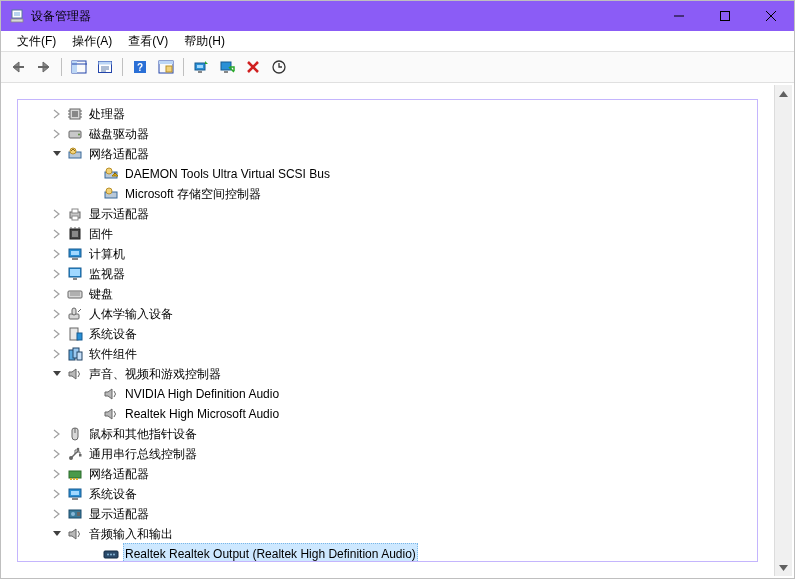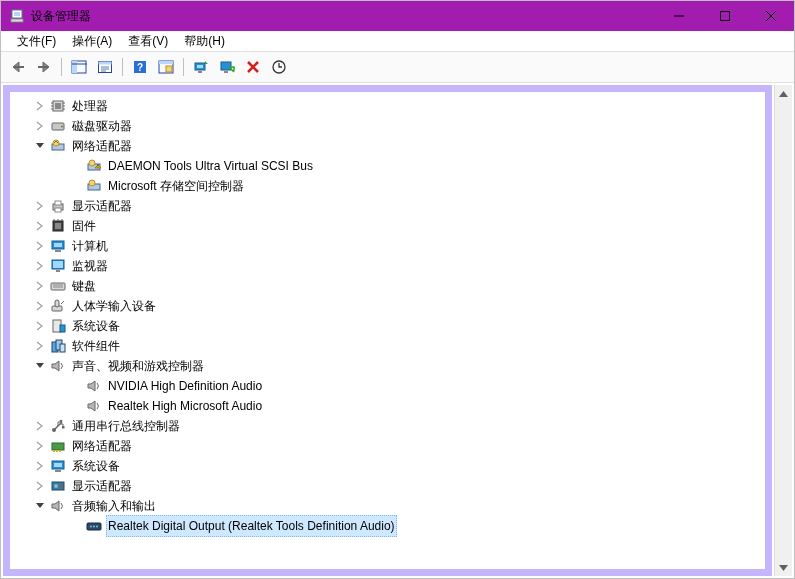--- a/index.html
+++ b/index.html
@@ -1,33 +1,33 @@
 <!DOCTYPE html>
 <html><head>
 <meta charset="utf-8">
 <style>
   html,body{margin:0;padding:0;font-family:"Microsoft YaHei","Segoe UI",sans-serif;font-size:12px;color:#000;background:#fff;}
   .window{width:795px;height:579px;border:1px solid #bfbfbf;box-sizing:border-box;display:flex;flex-direction:column;background:#fff;position:relative;}
   
-  .titlebar{height:30px;display:flex;align-items:center;padding-left:8px;background:#a21caf;}
+  .titlebar{height:30px;display:flex;align-items:center;padding-left:8px;background:#8b5cf6;}
   .titlebar .app-icon{width:16px;height:16px;margin-right:6px;display:flex;align-items:center;justify-content:center;}
   .titlebar .title-text{flex:0 0 auto;padding-top:1px;}
   .titlebar .spacer{flex:1;}
   .winbtn{width:46px;height:30px;display:flex;align-items:center;justify-content:center;}
   .winbtn svg{display:block;}
   
   .menubar{height:20px;display:flex;align-items:center;padding:0 8px;background:#fff;}
   .menuitem{padding:2px 8px;}
   
   .toolbar{height:26px;display:flex;align-items:center;padding:2px 4px;border-top:1px solid #e0e0e0;border-bottom:1px solid #e0e0e0;background:#fafafa;}
   .tbtn{width:22px;height:22px;margin:0 1px;display:flex;align-items:center;justify-content:center;border:1px solid transparent;border-radius:2px;}
   .tsep{width:1px;height:18px;background:#c0c0c0;margin:0 4px;}
   
   .treewrap{flex:1;display:flex;border-top:none;overflow:hidden;}
-  .tree{flex:1;overflow:auto;padding:4px 0 4px 2px;border:7px solid #c4b5fd;margin:2px;}
+  .tree{flex:1;overflow:auto;padding:4px 0 4px 11px;border:1px solid #c4b5fd;margin:16px;}
   .vscroll{width:17px;background:#f0f0f0;border-left:1px solid #dcdcdc;position:relative;margin:2px 2px 2px 0;}
   .vscroll .arrow{width:17px;height:17px;display:flex;align-items:center;justify-content:center;color:#606060;position:absolute;left:0;}
   .vscroll .arrow.up{top:0;}
   .vscroll .arrow.down{bottom:0;}
   
   .node{display:flex;align-items:center;height:20px;line-height:20px;white-space:nowrap;}
   .node .expander{width:16px;height:16px;display:flex;align-items:center;justify-content:center;flex:0 0 16px;}
   .node .expander svg{display:block;}
   .node .icon{width:16px;height:16px;margin:0 4px 0 2px;display:flex;align-items:center;justify-content:center;flex:0 0 16px;}
   .node .label{padding:0 2px;}
@@ -384,20 +384,34 @@
         <span class="expander"></span>
         <span class="icon">
             <svg width="16" height="16">
               <path d="M2 6 L5 6 L9 3 L9 13 L5 10 L2 10 Z" fill="#b8b8b8" stroke="#666"></path>
               <path d="M11 5 Q14 8 11 11" fill="none" stroke="#666"></path>
             </svg>
           </span>
         <span class="label">Realtek High Microsoft Audio</span>
       </div>
 
+      <div class="node depth1">
+        <span class="expander">
+            <svg width="10" height="10">
+              <path d="M2 1 L7 5 L2 9" fill="none" stroke="#a0a0a0" stroke-width="1.2"></path>
+            </svg>
+          </span>
+        <span class="icon">
+            <svg width="16" height="16">
+              <path d="M5 4 Q5 2 8 2 Q11 2 11 4 L11 11 Q11 14 8 14 Q5 14 5 11 Z" fill="#d8d8d8" stroke="#666"></path>
+              <line x1="8" y1="2" x2="8" y2="7" stroke="#666"></line>
+            </svg>
+          </span>
+        <span class="label">鼠标和其他指针设备</span>
+      </div>
 
       <div class="node depth1">
         <span class="expander">
             <svg width="10" height="10">
               <path d="M2 1 L7 5 L2 9" fill="none" stroke="#a0a0a0" stroke-width="1.2"></path>
             </svg>
           </span>
         <span class="icon">
             <svg width="16" height="16">
               <circle cx="4" cy="12" r="2" fill="#666"></circle>
@@ -477,21 +491,21 @@
       <div class="node depth3 selected">
         <span class="expander"></span>
         <span class="icon">
             <svg width="16" height="16">
               <rect x="1" y="5" width="14" height="7" rx="1" fill="#2a4a6a" stroke="#122a42"></rect>
               <circle cx="5" cy="8.5" r="1" fill="#88b8d8"></circle>
               <circle cx="8" cy="8.5" r="1" fill="#88b8d8"></circle>
               <circle cx="11" cy="8.5" r="1" fill="#88b8d8"></circle>
             </svg>
           </span>
-        <span class="label">Realtek Digital Output (Realtek Tools Definition Audio)</span>
+        <span class="label">Realtek Realtek Output (Realtek High Definition Audio)</span>
       </div>
 
     </div>
     <div class="vscroll">
       <div class="arrow up">
           <svg width="9" height="6">
             <path d="M4.5 0 L9 6 L0 6 Z" fill="#606060"></path>
           </svg>
         </div>
       <div class="arrow down">

